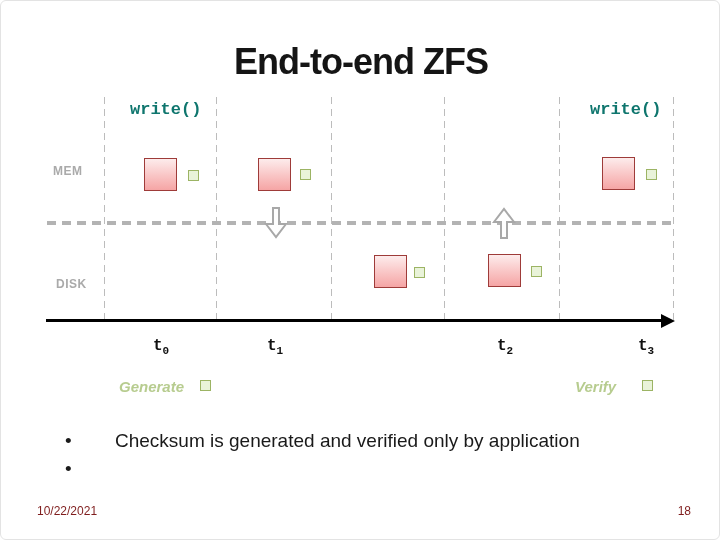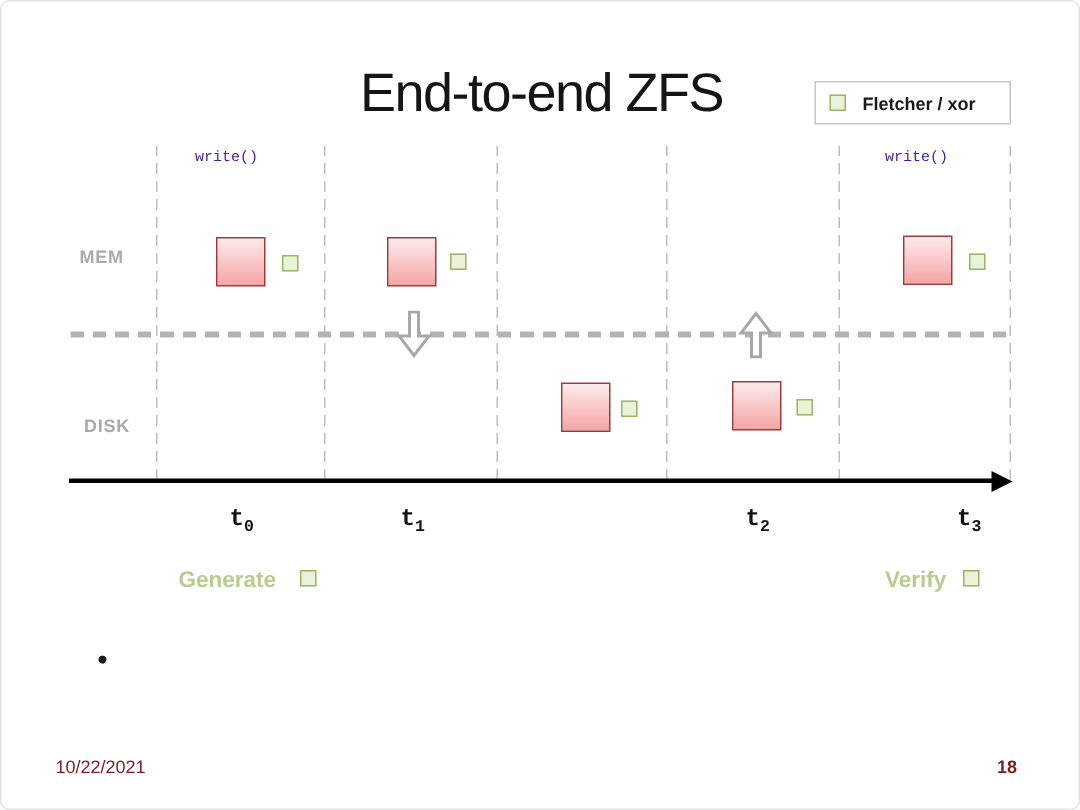--- a/index.html
+++ b/index.html
@@ -9,21 +9,21 @@
     width: 720px; height: 540px;
     background: #ffffff;
     border: 1px solid #e3e3e3;
     border-radius: 6px;
     overflow: hidden;
     font-family: "Liberation Sans", sans-serif;
   }
   .title {
     position: absolute; left: 0; top: 40px; width: 720px;
     text-align: center;
-    font-size: 36px; font-weight: 400; color: #151515;
+    font-size: 36px; font-weight: 700; color: #151515;
     letter-spacing: -1px;
   }
   
   .legend {
     position: absolute; left: 542px; top: 53px;
     width: 131px; height: 29px;
     border: 1.5px solid #c6c6c6;
     background: #fff;
     display: flex; align-items: center;
     padding-left: 9px;
@@ -33,21 +33,21 @@
     width: 11px; height: 11px;
     background: #e9f3d9;
     border: 1.5px solid #9cb464;
     display: inline-block;
   }
   .csq.abs { position: absolute; }
   
   .io-label {
     position: absolute;
     font-family: "Liberation Mono", "DejaVu Sans Mono", monospace;
-    font-weight: 400; font-size: 10px; color: #4c1d95;
+    font-weight: 700; font-size: 17px; color: #0f766e;
   }
   .write { left: 129px; top: 99px; }
   .read  { left: 589px; top: 99px; }
   
   .row-label {
     position: absolute;
     font-size: 12px; font-weight: 700; color: #aaaaaa;
     letter-spacing: 0.5px;
   }
   .mem  { left: 52px; top: 163px; }
@@ -83,21 +83,21 @@
   }
   .tick {
     position: absolute; top: 336px;
     font-size: 16px; font-weight: 700; color: #111;
     font-family: Liberation Mono, monospace;
   }
   .tick sub { font-size: 11px; }
   
   .phase-label {
     position: absolute; top: 377px;
-    font-size: 15px; font-weight: 700; 
+    font-size: 15px; font-weight: 700; font-style: italic;
     color: #b7cc8f;
   }
   
   .bullets {
     position: absolute; left: 64px; top: 426px;
     list-style: none;
   }
   .bullets li {
     position: relative;
     padding-left: 50px;
@@ -107,33 +107,29 @@
   .bullets li .marker {
     position: absolute; left: 0; top: 0;
     font-size: 19px;
   }
   
   .footer-text {
     position: absolute; top: 503px;
     font-size: 12px; color: #7f1d1d;
   }
   .footer-date { left: 36px; }
-  .footer-page { right: 41px; font-weight: bold; }
+  .footer-page { right: 28px; }
 </style>
 </head>
 <body>
 
 <div class="slide">
 
   <div class="title">End-to-end ZFS</div>
 
-  <div class="legend">
-    <span class="csq"></span>
-    <span class="legend-label">Fletcher / xor</span>
-  </div>
 
   <div class="vgrid" style="left:103px"></div>
   <div class="vgrid" style="left:215px"></div>
   <div class="vgrid" style="left:330px"></div>
   <div class="vgrid" style="left:443px"></div>
   <div class="vgrid" style="left:558px"></div>
   <div class="vgrid" style="left:672px"></div>
 
   <div class="hdash"></div>
 
@@ -166,26 +162,27 @@
   <div class="timeline"></div>
   <div class="timeline-head"></div>
 
   <div class="tick" style="left:152px"><span>t</span><sub>0</sub></div>
   <div class="tick" style="left:266px"><span>t</span><sub>1</sub></div>
   <div class="tick" style="left:496px"><span>t</span><sub>2</sub></div>
   <div class="tick" style="left:637px"><span>t</span><sub>3</sub></div>
 
   <div class="phase-label" style="left:118px">Generate</div>
   <span class="csq abs" style="left:199px; top:379px"></span>
-  <div class="phase-label" style="left:589px">Verify</div>
+  <div class="phase-label" style="left:574px">Verify</div>
   <span class="csq abs" style="left:641px; top:379px"></span>
 
   <ul class="bullets">
     <li>
       <span class="marker">•</span>
+      <span>Checksum is generated and verified only by application</span>
     </li>
     <li>
       <span class="marker">•</span>
     </li>
   </ul>
 
   <div class="footer-text footer-date">10/22/2021</div>
   <div class="footer-text footer-page">18</div>
 
 </div>

